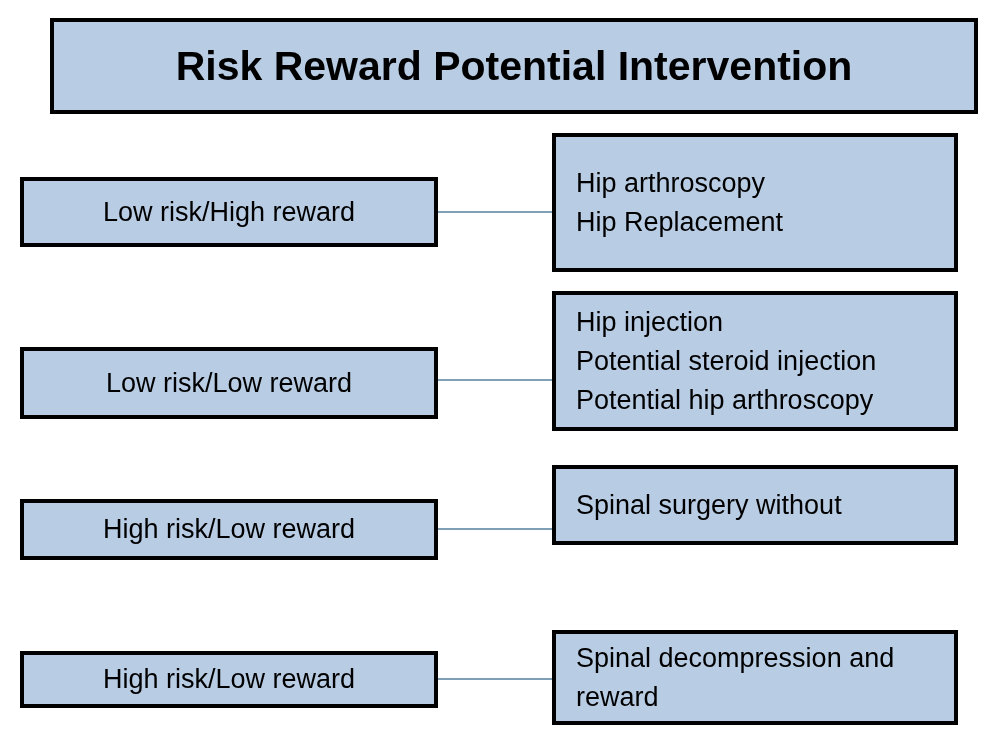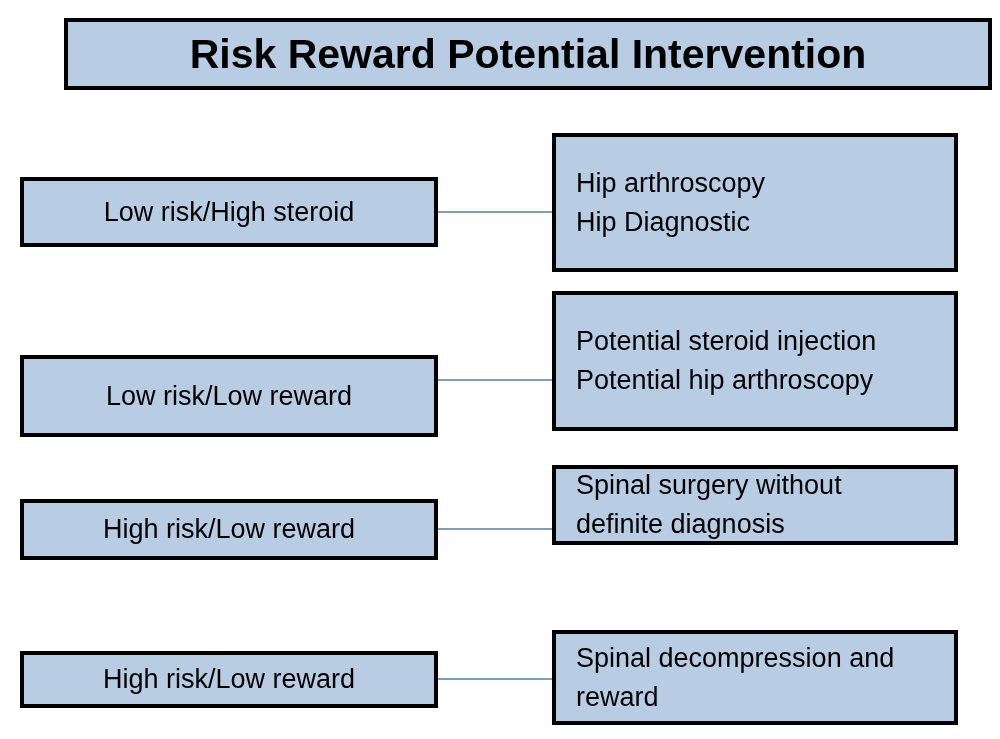--- a/index.html
+++ b/index.html
@@ -22,22 +22,22 @@
     height: 739px;
     background: var(--background);
     overflow: hidden;
   }
   .box {
     position: absolute;
     background: var(--box-fill);
     border: 4px solid var(--box-border);
   }
   .title-box {
-    left: 50px; top: 18px; width: 928px; height: 72px;
-    display: flex; align-items: center; justify-content: center; margin-left: 14px;
+    left: 50px; top: 18px; width: 928px; height: 96px;
+    display: flex; align-items: center; justify-content: center;
   }
   .title-text {
     font-size: 41px;
     font-weight: bold;
     color: var(--title-text);
     white-space: nowrap;
   }
   .risk-box {
     left: 20px; width: 418px;
     display: flex; align-items: center; justify-content: center;
@@ -67,44 +67,44 @@
 </head>
 <body>
 
 <div class="canvas">
 
   <div class="box title-box">
     <span class="title-text">Risk Reward Potential Intervention</span>
   </div>
 
   <div class="box risk-box" style="top:177px;height:70px">
-    <span class="risk-label">Low risk/High steroid</span>
+    <span class="risk-label">Low risk/High reward</span>
   </div>
   <div class="connector" style="top:211px"></div>
   <div class="box iv-box" style="top:133px;height:139px">
     <div class="iv-line">Hip arthroscopy</div>
-    <div class="iv-line">Hip Diagnostic</div>
+    <div class="iv-line">Hip Replacement</div>
   </div>
 
-  <div class="box risk-box" style="top:355px;height:82px">
+  <div class="box risk-box" style="top:347px;height:72px">
     <span class="risk-label">Low risk/Low reward</span>
   </div>
   <div class="connector" style="top:379px"></div>
   <div class="box iv-box" style="top:291px;height:140px">
+    <div class="iv-line">Hip injection</div>
     <div class="iv-line">Potential steroid injection</div>
     <div class="iv-line">Potential hip arthroscopy</div>
   </div>
 
   <div class="box risk-box" style="top:499px;height:61px">
     <span class="risk-label">High risk/Low reward</span>
   </div>
   <div class="connector" style="top:528px"></div>
   <div class="box iv-box" style="top:465px;height:80px">
     <div class="iv-line">Spinal surgery without</div>
-    <div class="iv-line">definite diagnosis</div>
   </div>
 
   <div class="box risk-box" style="top:651px;height:57px">
     <span class="risk-label">High risk/Low reward</span>
   </div>
   <div class="connector" style="top:678px"></div>
   <div class="box iv-box" style="top:630px;height:95px">
     <div class="iv-line">Spinal decompression and</div>
     <div class="iv-line">reward</div>
   </div>

